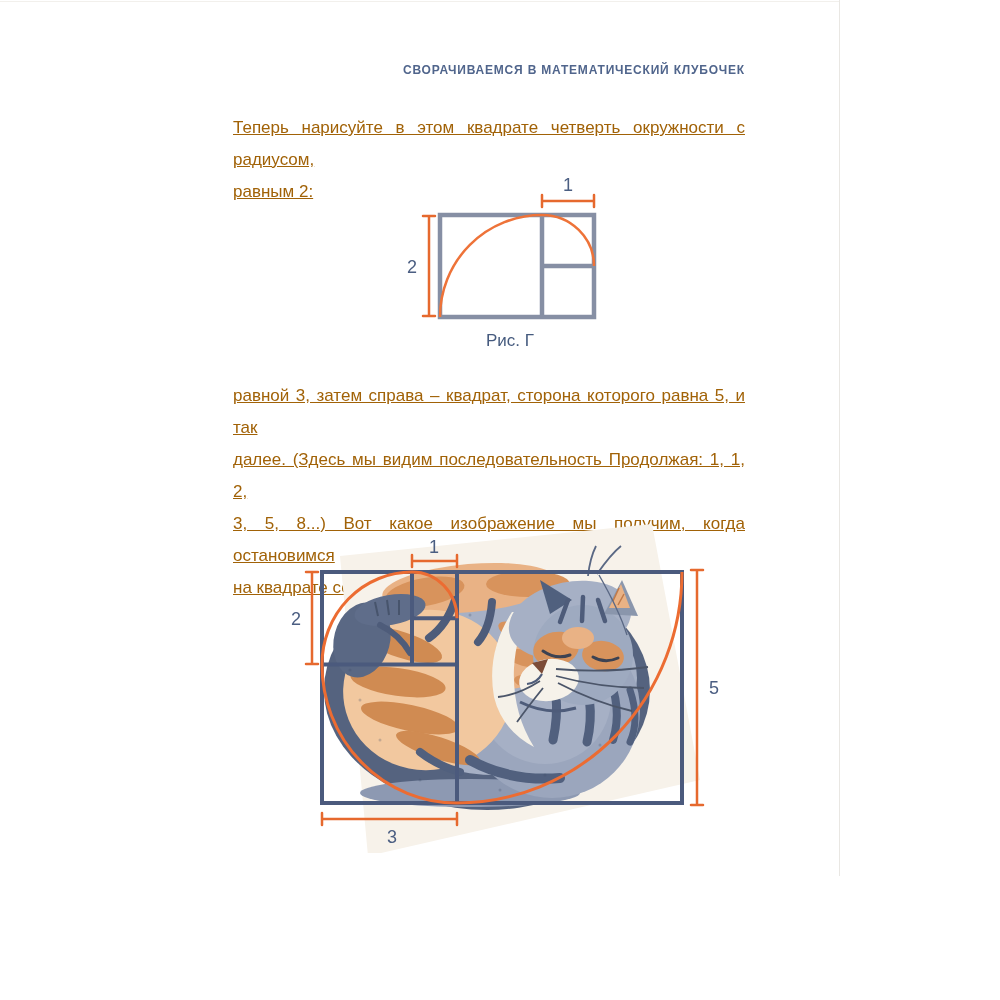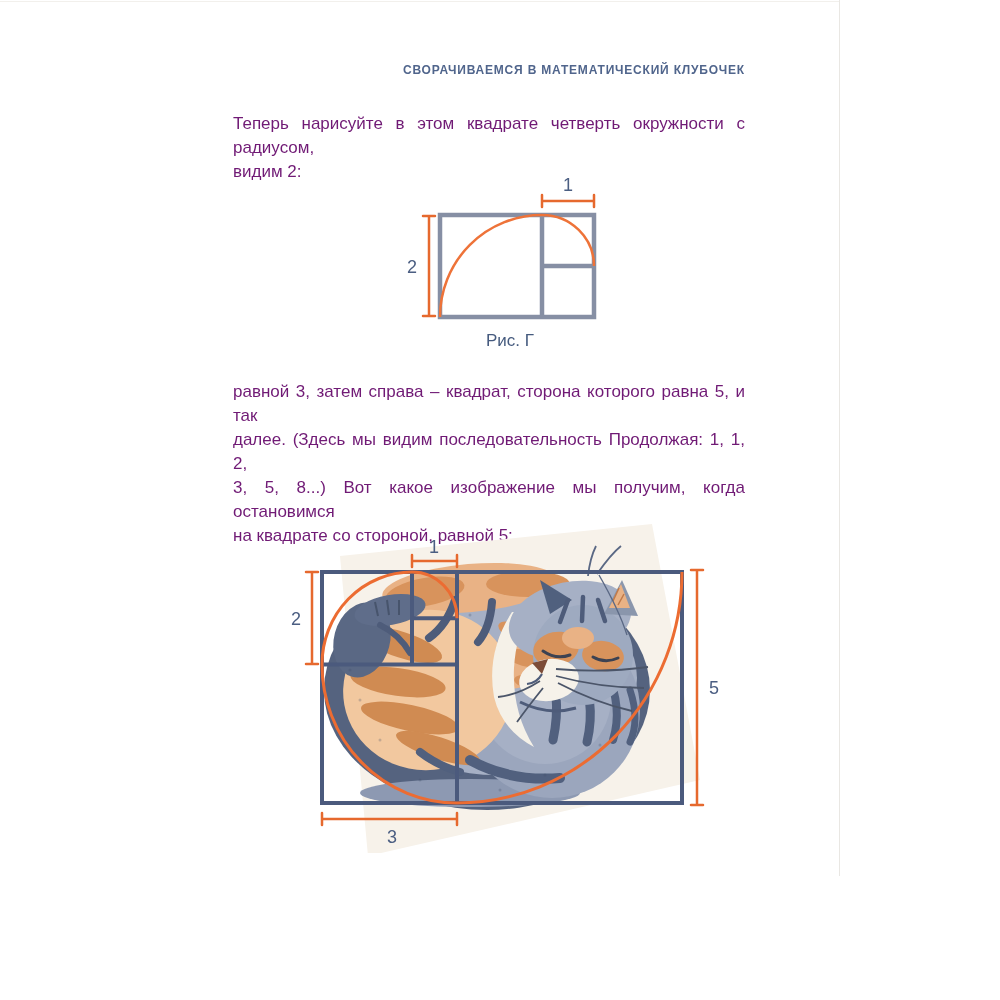--- a/index.html
+++ b/index.html
@@ -5,43 +5,43 @@
   html,body{margin:0;padding:0;background:#ffffff;}
   .canvas{position:relative;width:1000px;height:876px;background:#ffffff;overflow:hidden;
           font-family:"Liberation Sans","DejaVu Sans",sans-serif;}
   
   .edge-right{position:absolute;left:839px;top:0;width:1px;height:1000px;background:#e9e7e3;}
   .edge-bottom{position:absolute;left:0;top:997px;width:840px;height:1px;background:#eceae6;}
   .edge-top{position:absolute;left:0;top:1px;width:840px;height:1px;background:#f2f0ec;}
 
   .running-header{position:absolute;left:233px;top:63px;width:512px;text-align:right;
     font-size:12px;font-weight:700;letter-spacing:0.8px;color:#50658c;}
-  .para{position:absolute;left:233px;width:512px;font-size:17px;line-height:24px;
-    color:#701a75;font-weight:400;}
+  .para{position:absolute;left:233px;width:512px;font-size:17px;line-height:32px;
+    color:#a16207;font-weight:400;text-decoration:underline;}
   .para .tline{text-align:justify;text-align-last:justify;}
   .para .tline:last-child{text-align-last:left;}
   .para1{top:112px;}
   .para2{top:380px;}
   .page-number{position:absolute;left:233px;top:921px;width:525px;text-align:center;
     font-family:"DejaVu Serif","Liberation Serif",serif;font-size:14px;font-weight:600;color:#44567c;}
   svg{position:absolute;}
   svg text{font-family:"Liberation Sans","DejaVu Sans",sans-serif;}
   .dimlabel{font-size:18px;fill:#4b5e82;}
   .caption{font-size:17px;fill:#455a7e;}
 </style>
 </head>
 <body>
 
 <div class="canvas">
 
   <div class="running-header">СВОРАЧИВАЕМСЯ В МАТЕМАТИЧЕСКИЙ КЛУБОЧЕК</div>
 
   <div class="para para1">
       <div class="tline">Теперь нарисуйте в этом квадрате четверть окружности с радиусом,</div>
-      <div class="tline">видим 2:</div>
+      <div class="tline">равным 2:</div>
     </div>
 
   <svg style="left:380px;top:168px;" width="280" height="195" viewBox="380 168 280 195">
     <g stroke="#868fa4" stroke-width="4.5" fill="none">
       <rect x="440" y="215" width="154" height="102"></rect>
       <path d="M542,215 V317"></path>
       <path d="M542,266 H594"></path>
     </g>
     <path d="M440,317 A102,102 0 0 1 542,215 A52,51 0 0 1 594,266" stroke="#ee7339" stroke-width="2.5" fill="none"></path>
     <g stroke="#e6692e" stroke-width="2.5" stroke-linecap="round" fill="none">

